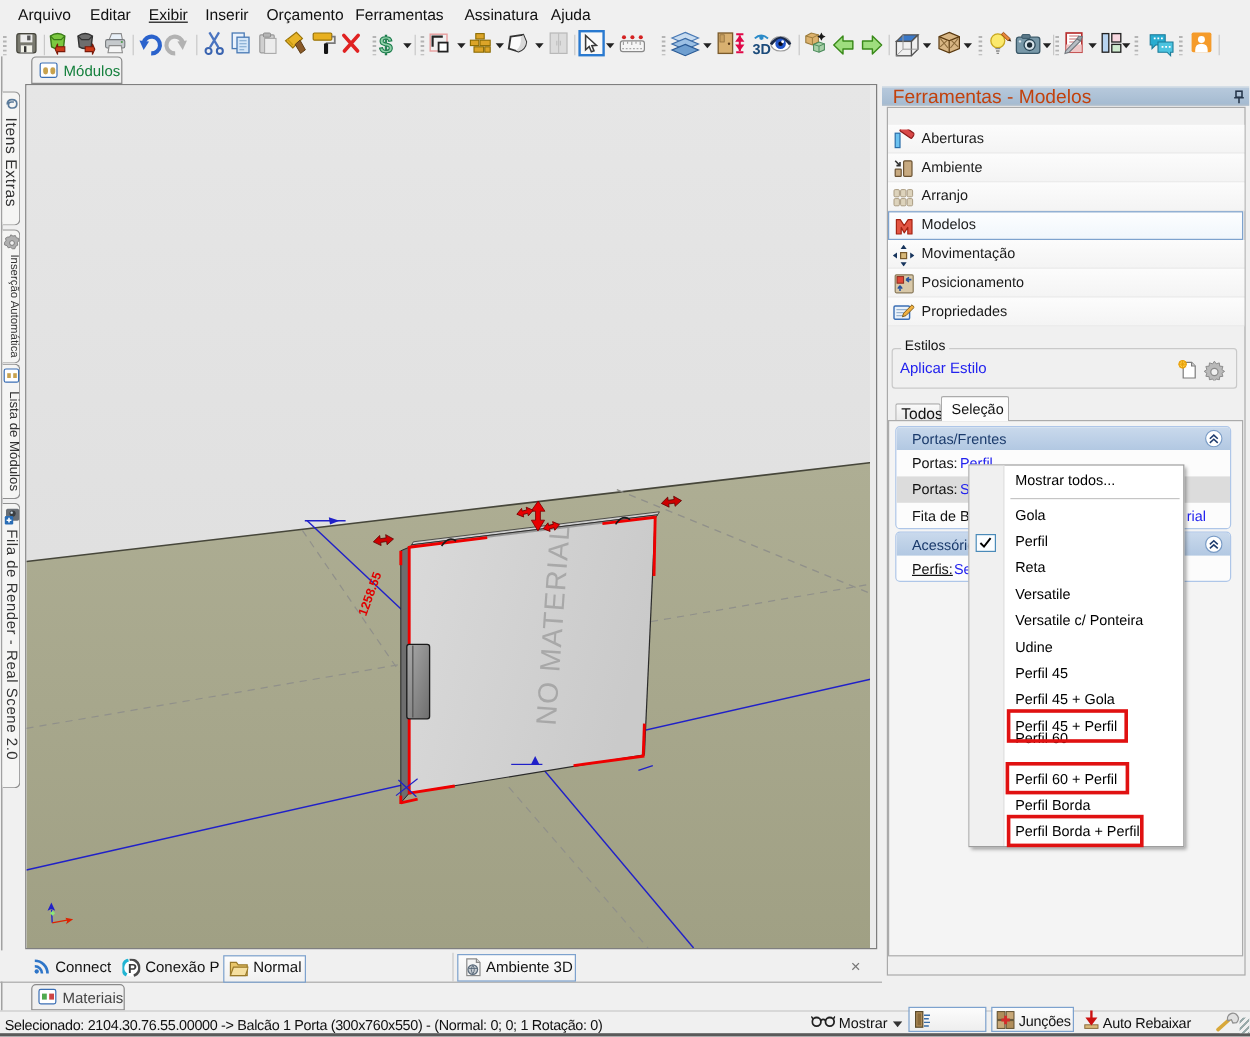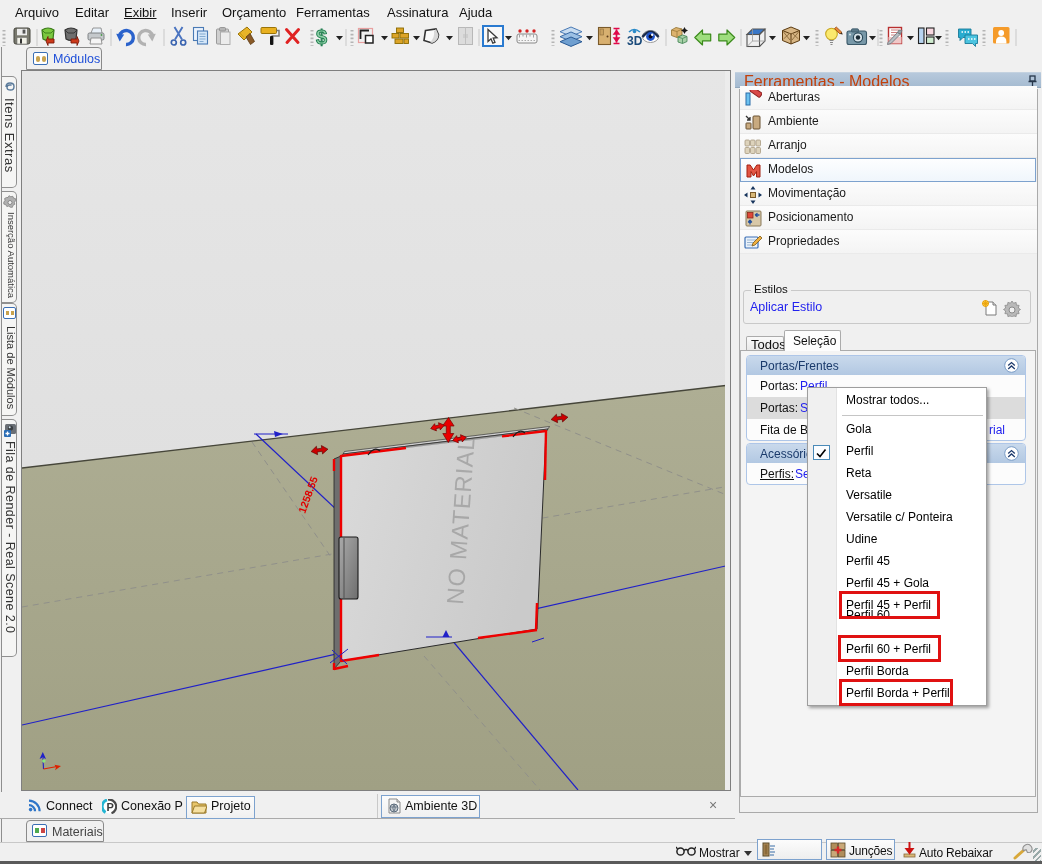--- a/index.html
+++ b/index.html
@@ -246,21 +246,21 @@
         <path d="M3 14.5 q0-5 5.2-5 q5.2 0 5.2 5 v2 h-10.4z" fill="#fff"></path>
       </g>
   <use href="#sep" x="1016" y="0"></use>
 </svg>
 
 <div class="abs" style="left:26px;top:47px;width:76px;height:23px;border:1px solid #8a8a8a;border-radius:4px 4px 0 0;background:#f0f0f0;"></div>
 <div class="abs" style="left:33px;top:52px;width:15px;height:13px;border:1px solid #3b6fb5;border-radius:2px;background:#fff;">
   <span class="abs" style="left:2px;top:3px;width:4px;height:6px;background:#c8a24e;border-radius:2px;"></span>
   <span class="abs" style="left:8px;top:3px;width:4px;height:6px;background:#c8a24e;border-radius:2px;"></span>
 </div>
-<span class="abs" style="left:53px;top:52px;font-size:12.5px;color:#1d4ed8;">Módulos</span>
+<span class="abs" style="left:53px;top:52px;font-size:12.5px;color:#15803d;">Módulos</span>
 
 <div class="abs" style="left:1px;top:47px;width:1px;height:797px;background:#8e8e8e;"></div>
 <div id="sidebar">
 
   <div class="abs" style="left:2px;top:76px;width:15px;height:112px;border:1px solid #909090;border-left:none;border-radius:0 5px 5px 0;background:#f5f5f4;"></div>
   <svg class="abs" style="left:3px;top:79px;" width="14" height="16" viewBox="0 0 14 16">
     <path d="M3 8 q0-4 4-4 q4 0 4 3.4 q0 3.6-3.4 3.6 q-3.6 0-3.6-2.6 q0-2.4 2.6-2.4 l2 0" fill="none" stroke="#5a7a9a" stroke-width="1.4"></path>
   </svg>
   <div class="abs" style="left:2px;top:98px;width:15px;height:86px;font-size:13px;letter-spacing:0.5px;color:#333;writing-mode:vertical-rl;text-align:left;padding-left:1px;">Itens Extras</div>
 
@@ -413,41 +413,42 @@
     <path d="M5 .9 a7 7 0 0 0 -1.5 12.6" fill="none" stroke="#23b5d3" stroke-width="2.8"></path>
     <path d="M6 .7 a7 7 0 0 1 3.5 13.5" fill="none" stroke="#4a4a4a" stroke-width="2.2"></path>
     <text x="4.6" y="11.5" font-size="11" font-weight="bold" fill="#3a3a3a" font-family="Liberation Sans">P</text>
   </svg>
   <span class="abs" style="left:121px;top:799px;font-size:12.5px;color:#111;">Conexão P</span>
   <div class="abs" style="left:186px;top:796px;width:69px;height:23px;border:1px solid #7da2ce;background:linear-gradient(#fcfcfc,#f0f0f0);"></div>
   <svg class="abs" style="left:191px;top:800px;" width="16" height="14" viewBox="0 0 16 14">
     <path d="M1 2 h5 l1.5 2 H15 v9 H1 z" fill="#e8c56a" stroke="#9a7a2a" stroke-width="1"></path>
     <path d="M1 13 L3.5 6 H16 L13.5 13 z" fill="#f5dfa0" stroke="#9a7a2a" stroke-width="1"></path>
   </svg>
-  <span class="abs" style="left:211px;top:799px;font-size:12.5px;color:#111;">Projeto</span>
+  <span class="abs" style="left:211px;top:799px;font-size:12.5px;color:#111;">Normal</span>
   <div class="abs" style="left:381px;top:795px;width:99px;height:23px;border:1px solid #7da2ce;background:linear-gradient(#fcfcfc,#f0f0f0);"></div>
   <svg class="abs" style="left:386px;top:798px;" width="16" height="16" viewBox="0 0 16 16">
     <path d="M3 1 h8 l3 3 v11 h-11 z" fill="#f5f5f5" stroke="#8a8a8a" stroke-width="1"></path>
     <path d="M11 1 v3 h3" fill="#ddd" stroke="#8a8a8a" stroke-width="1"></path>
     <circle cx="8" cy="10" r="4" fill="#c8cdd2" stroke="#5a6a7a" stroke-width="1"></circle>
     <path d="M4.5 9 h7 M8 6.5 a6 6 0 0 1 0 7 M8 6.5 a6 6 0 0 0 0 7" fill="none" stroke="#5a6a7a" stroke-width="0.8"></path>
   </svg>
   <span class="abs" style="left:405px;top:799px;font-size:12.5px;color:#111;">Ambiente 3D</span>
   <span class="abs" style="left:709px;top:797px;font-size:14px;color:#777;">×</span>
 </div>
 
 <div class="abs" style="left:26px;top:820px;width:78px;height:22px;border:1px solid #8a8a8a;border-radius:4px 4px 0 0;background:#f0f0f0;"></div>
 <div class="abs" style="left:32px;top:824px;width:15px;height:13px;border:1px solid #3b6fb5;border-radius:2px;background:#fff;">
   <span class="abs" style="left:2px;top:3px;width:4px;height:5px;background:#4faa4f;"></span>
   <span class="abs" style="left:8px;top:3px;width:4px;height:5px;background:#cc4444;"></span>
 </div>
 <span class="abs" style="left:52px;top:825px;font-size:12.5px;color:#444;">Materiais</span>
 
 <div class="abs" style="left:0;top:842px;width:1042px;height:22px;background:#f0f0f0;border-top:1px solid #c8c8c8;"></div>
 <div class="abs" style="left:0;top:861px;width:1042px;height:3px;background:#5a5a5a;"></div>
+<span class="abs" style="left:4px;top:847px;font-size:12px;letter-spacing:-0.28px;color:#111;">Selecionado: 2104.30.76.55.00000 -&gt; Balcão 1 Porta (300x760x550) - (Normal: 0; 0; 1 Rotação: 0)</span>
 <div id="statusright">
   <svg class="abs" style="left:676px;top:846px;" width="20" height="10" viewBox="0 0 20 10">
     <circle cx="4.5" cy="5.5" r="3.6" fill="none" stroke="#222" stroke-width="1.5"></circle>
     <circle cx="15.5" cy="5.5" r="3.6" fill="none" stroke="#222" stroke-width="1.5"></circle>
     <path d="M8 4.5 q2-2 4 0 M1.5 3 l-1.5-2 M18.5 3 l1.5-2" stroke="#222" stroke-width="1.3" fill="none"></path>
   </svg>
   <span class="abs" style="left:699px;top:846px;font-size:12px;color:#111;">Mostrar</span>
   <svg class="abs" style="left:744px;top:851px;" width="8" height="5" viewBox="0 0 8 5">
         <path d="M0 0 h8 L4 5z" fill="#333"></path>
       </svg>
@@ -483,21 +484,21 @@
 
   <div class="abs" style="left:735px;top:72px;width:306px;height:16px;background:linear-gradient(#b7c9dc,#a5bbd1);border-top:1px solid #c4d2e0;border-bottom:1px solid #93a9be;"></div>
   <span class="abs" style="left:744px;top:73px;font-size:16px;color:#c2410c;">Ferramentas - Modelos</span>
   <svg class="abs" style="left:1027px;top:75px;" width="11" height="12" viewBox="0 0 11 12">
     <rect x="3" y="1" width="5" height="5" fill="none" stroke="#26364a" stroke-width="1.3"></rect>
     <path d="M1.5 6.5 h8 M5.5 6.5 v4.5" stroke="#26364a" stroke-width="1.3" fill="none"></path>
   </svg>
 
   <div class="abs" style="left:739px;top:89px;width:299px;height:724px;border:1px solid #aaa;"></div>
 
-  <div class="abs" id="toolrows" style="left:740px;top:86px;width:297px;height:168px;text-align:right;">
+  <div class="abs" id="toolrows" style="left:740px;top:104px;width:297px;height:168px;text-align:right;">
     <div class="abs trow" style="top:0px;"></div>
     <div class="abs trow" style="top:24px;"></div>
     <div class="abs trow" style="top:48px;"></div>
     <div class="abs trow" style="top:96px;"></div>
     <div class="abs trow" style="top:120px;"></div>
     <div class="abs trow" style="top:144px;"></div>
     <div class="abs" style="left:0px;top:72px;width:296px;height:24px;border:1px solid #7da2ce;background:linear-gradient(#fdfeff,#f0f6fc);"></div>
     <span class="abs tlab" style="top:4px;">Aberturas</span>
     <span class="abs tlab" style="top:28px;">Ambiente</span>
     <span class="abs tlab" style="top:52px;">Arranjo</span>

